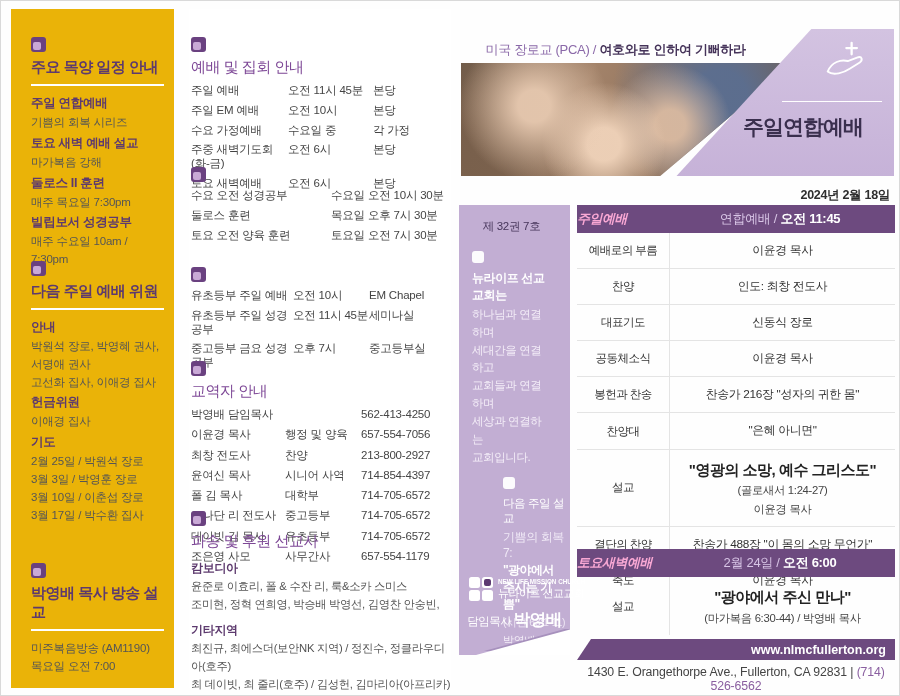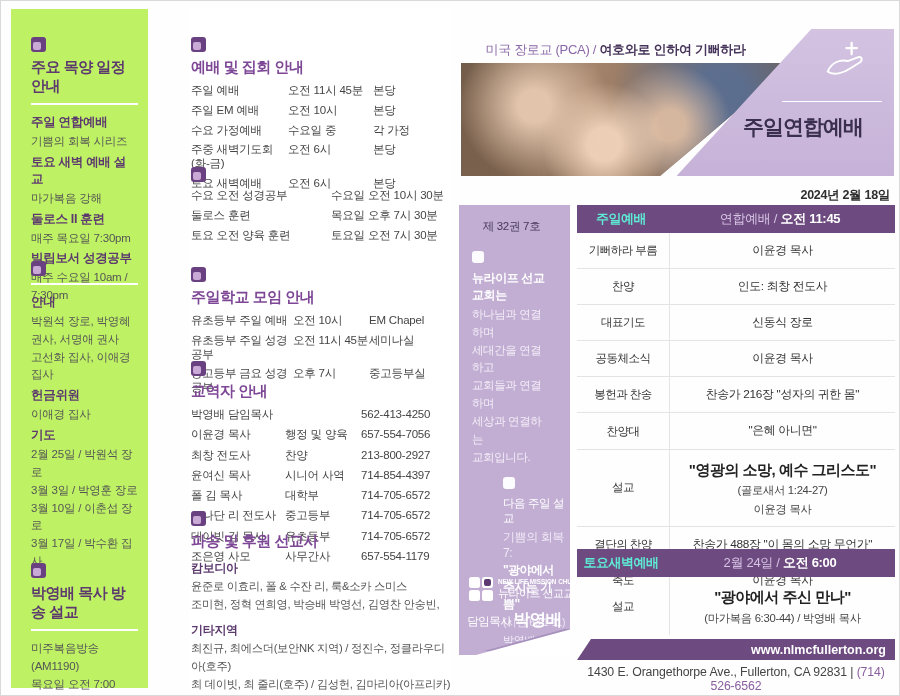--- a/index.html
+++ b/index.html
@@ -4,41 +4,41 @@
 <style>
   html,body{margin:0;padding:0;}
   body{
     width:900px;height:696px;position:relative;background:#ffffff;
     font-family:"Liberation Sans","DejaVu Sans",sans-serif;
     overflow:hidden;
   }
   .page{position:absolute;inset:0;background:#fefefe;border:1px solid #d9d9d9;}
 
   
-  .left-col{position:absolute;left:10px;top:8px;width:137px;height:679px;background:#bef264;}
+  .left-col{position:absolute;left:10px;top:8px;width:163px;height:679px;background:#eab308;}
   .lsec{position:absolute;left:20px;right:10px;}
   .lsec:nth-child(1){top:28px;}
   .lsec:nth-child(2){top:252px;}
   .lsec:nth-child(3){top:554px;}
   .mark{display:block;width:15px;height:15px;background:#6a4180;border-radius:3px;position:relative;margin-bottom:6px;}
   .mark::after{content:"";position:absolute;left:2px;bottom:2px;width:8px;height:8px;background:#c9a9d6;border-radius:2px;}
   .lhead{margin:0 0 0 0;font-size:15px;font-weight:bold;color:#5d3a6e;letter-spacing:-0.5px;}
   .ldiv{height:2px;background:#ffffff;margin:7px 0 9px 0;}
   .ltitle{font-size:12.5px;font-weight:bold;color:#5d3a6e;margin-top:3px;letter-spacing:-0.3px;}
   .lsub{font-size:11.5px;color:#555;line-height:1.55;white-space:pre-line;margin-top:2px;letter-spacing:-0.2px;}
 
   
   .mid-col{position:absolute;left:188px;top:8px;width:262px;height:679px;background:#fff;}
   .msec{position:absolute;left:2px;right:0;}
   .msec:nth-child(1){top:28px;}
   .msec:nth-child(2){top:158px;}
   .msec:nth-child(3){top:258px;}
   .msec:nth-child(4){top:352px;}
   .msec:nth-child(5){top:502px;}
-  .mhead{margin:0;font-size:15px;font-weight:bold;color:#7d4796;letter-spacing:-0.5px;}
+  .mhead{margin:0;font-size:15px;font-weight:normal;color:#7d4796;letter-spacing:-0.5px;}
   .mrows{margin-top:7px;}
   .mrow{display:grid;font-size:11.5px;color:#444;letter-spacing:-0.2px;line-height:1.2;margin-bottom:6px;}
   .msec-c1 .mrow{grid-template-columns:97px 85px 1fr;}
   .msec-c2 .mrow{grid-template-columns:140px 1fr;}
   .msec-c3 .mrow{grid-template-columns:102px 76px 1fr;}
   .msec-c4 .mrow{grid-template-columns:94px 76px 1fr;margin-bottom:6.5px;}
   .gname{font-size:12px;font-weight:bold;color:#5d3a6e;margin-top:9px;letter-spacing:-0.3px;}
   .gline{font-size:11.3px;color:#555;line-height:1.6;letter-spacing:-0.3px;}
 
   
@@ -91,21 +91,21 @@
   .logo-en{font-size:6.3px;font-weight:bold;color:#fff;letter-spacing:0;white-space:nowrap;}
   .logo-kr{font-size:11px;color:#fff;letter-spacing:-0.5px;white-space:nowrap;margin-top:1px;}
   .pastor{position:absolute;left:0;right:0;top:404px;text-align:center;color:#fff;letter-spacing:-0.5px;}
   .pastor-label{font-size:11.5px;}
   .pastor-name{font-size:16.5px;font-weight:bold;}
 
   
   .wtable{position:absolute;left:576px;top:204px;width:318px;}
   .stable{position:absolute;left:576px;top:548px;width:318px;}
   .thead{display:flex;height:28px;background:#6d4a7f;align-items:center;}
-  .thead .hlabel{width:88px;text-align:center;font-size:13px;font-weight:bold;color:#5eead4;letter-spacing:-0.5px;}
+  .thead .hlabel{width:88px;text-align:left;font-size:13px;font-weight:bold;color:#f9a8d4;letter-spacing:-0.5px;font-style:italic;}
   .thead .hvalue{flex:1;text-align:center;font-size:13px;letter-spacing:-0.3px;}
   .hv-light{color:#d8c5e6;}
   .hv-bold{color:#fff;font-weight:bold;}
   .trow{display:flex;border-bottom:1px solid #e4e4e4;align-items:stretch;}
   .trow:last-child{border-bottom:none;}
   .tlabel{width:88px;border-right:1px solid #e4e4e4;display:flex;align-items:center;justify-content:center;
     font-size:11.5px;color:#333;letter-spacing:-0.5px;text-align:center;padding:10px 2px;}
   .tvalue{flex:1;display:flex;flex-direction:column;align-items:center;justify-content:center;
     font-size:11.8px;color:#333;letter-spacing:-0.3px;text-align:center;padding:9px 4px;line-height:1.45;}
   .v-big{font-size:15px;font-weight:bold;color:#222;letter-spacing:-0.5px;}
@@ -133,20 +133,21 @@
         <div class="lsub">기쁨의 회복 시리즈</div>
         <div class="ltitle">토요 새벽 예배 설교</div>
         <div class="lsub">마가복음 강해</div>
         <div class="ltitle">둘로스 II 훈련</div>
         <div class="lsub">매주 목요일 7:30pm</div>
         <div class="ltitle">빌립보서 성경공부</div>
         <div class="lsub">매주 수요일 10am / 7:30pm</div>
       </div>
       <div class="lsec">
         <span class="mark"></span>
+        <h2 class="lhead">다음 주일 예배 위원</h2>
         <div class="ldiv"></div>
         <div class="ltitle">안내</div>
         <div class="lsub">박원석 장로, 박영혜 권사, 서명애 권사
 고선화 집사, 이애경 집사</div>
         <div class="ltitle">헌금위원</div>
         <div class="lsub">이애경 집사</div>
         <div class="ltitle">기도</div>
         <div class="lsub">2월 25일 / 박원석 장로
 3월 3일 / 박영훈 장로
 3월 10일 / 이춘섭 장로
@@ -205,21 +206,20 @@
             <span class="mcell">목요일 오후 7시 30분</span>
           </div>
           <div class="mrow">
             <span class="mcell">토요 오전 양육 훈련</span>
             <span class="mcell">토요일 오전 7시 30분</span>
           </div>
         </div>
       </div>
       <div class="msec msec-c3">
         <span class="mark"></span>
-        <h2 class="mhead">주일학교 모임 안내</h2>
         <div class="mrows">
           <div class="mrow">
             <span class="mcell">유초등부 주일 예배</span>
             <span class="mcell">오전 10시</span>
             <span class="mcell">EM Chapel</span>
           </div>
           <div class="mrow">
             <span class="mcell">유초등부 주일 성경공부</span>
             <span class="mcell">오전 11시 45분</span>
             <span class="mcell">세미나실</span>
@@ -351,21 +351,21 @@
 
   <section class="wtable">
     <div class="thead">
       <div class="hlabel">주일예배</div>
       <div class="hvalue">
         <span class="hv-light">연합예배 / </span><span class="hv-bold">오전 11:45</span>
       </div>
     </div>
     <div id="wrows">
         <div class="trow">
-          <div class="tlabel">기뻐하라 부름</div>
+          <div class="tlabel">예배로의 부름</div>
           <div class="tvalue">
             <div class="v-main">이윤경 목사</div>
           </div>
         </div>
         <div class="trow">
           <div class="tlabel">찬양</div>
           <div class="tvalue">
             <div class="v-main">인도: 최창 전도사</div>
           </div>
         </div>

